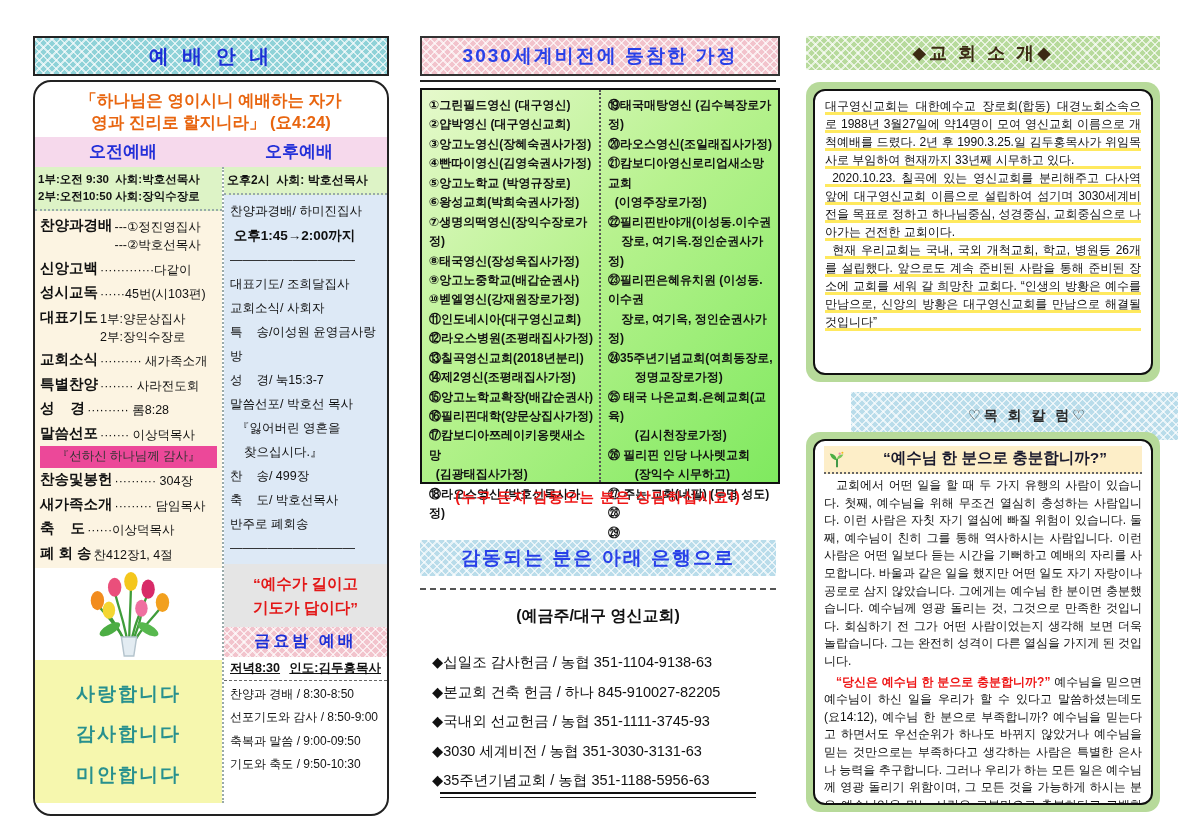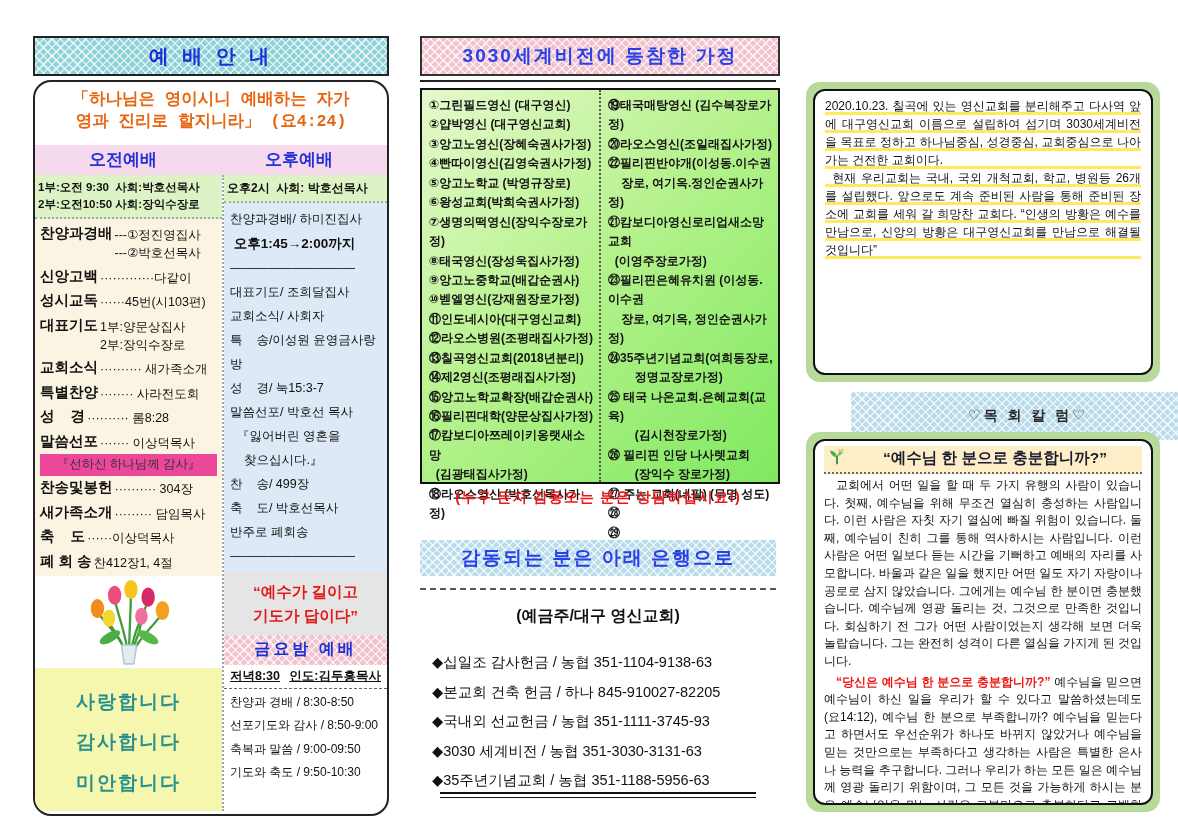--- a/index.html
+++ b/index.html
@@ -14,22 +14,22 @@
   .hatch-teal{background-color:#8fd2d8;}
   .hatch-pink{background-color:#f2c3cc;}
   .hatch-blue{background-color:#b9dcea;}
   .hatch-green{background-color:#b7da9c;}
 
   
   #left-header{position:absolute;left:33px;top:36px;width:352px;height:36px;border:2px solid #222;
     color:#1b2fd6;font-size:20px;letter-spacing:4px;}
   #left-box{position:absolute;left:33px;top:80px;width:352px;height:732px;border:2px solid #222;
     border-radius:18px;overflow:hidden;background:#fff;}
-  #verse{padding:7px 4px 11px;text-align:center;color:#e8650f;font-weight:bold;font-size:16.5px;
-    line-height:1.35;white-space:pre-line;font-family:Liberation Mono, monospace;}
+  #verse{padding:7px 4px 3px;text-align:center;color:#e8650f;font-weight:bold;font-size:16.5px;
+    line-height:1.35;white-space:pre-line;}
   #ampm-banner{display:flex;background:#f6d9ec;height:30px;}
   #ampm-banner span{flex:1;display:flex;align-items:center;justify-content:center;
     color:#2430d8;font-weight:bold;font-size:17px;}
   #cols{display:flex;height:calc(100% - 96px);}
   #col-am{width:187px;display:flex;flex-direction:column;border-right:2px dotted #9aa;}
   #col-pm{flex:1;display:flex;flex-direction:column;}
   .green-head{background:#ddf3c6;border-bottom:2px dotted #9aa;font-weight:bold;font-size:11.5px;
     padding:4px 3px;white-space:pre-wrap;line-height:1.5;}
   #pm-head{display:flex;align-items:center;font-size:12px;}
   #am-list{background:#fcf4e2;padding:3px 5px 2px;flex:0 0 auto;}
@@ -82,21 +82,21 @@
     box-sizing:border-box;padding:6px 10px;overflow:hidden;}
   #intro-box p{margin:0;font-size:12px;line-height:18px;text-align:justify;
     background-image:repeating-linear-gradient(to bottom,transparent 0 15px,#ffe95e 15px 18px);}
   #intro-box p+p{text-indent:0.6em;}
   #column-header{position:absolute;left:851px;top:392px;width:354px;height:48px;
     color:#2a2a2a;font-size:14px;letter-spacing:3px;}
   #column-wrap{position:absolute;left:806px;top:432px;width:354px;height:380px;background:#b7da9a;
     border-radius:14px;padding:7px;box-sizing:border-box;}
   #column-box{background:#fff;border:2px solid #111;border-radius:12px;height:100%;
     box-sizing:border-box;padding:5px 9px;overflow:hidden;}
-  #column-title{display:flex;align-items:flex-start;gap:6px;background:#fdeec8;
+  #column-title{display:flex;align-items:flex-end;gap:6px;background:#fdeec8;
     border-bottom:2px dotted #666;padding:2px 4px 3px;}
   #column-title .t{font-weight:bold;font-size:15.5px;color:#1a1a2e;flex:1;text-align:center;}
   #column-box .body p{margin:3px 0 0;font-size:12px;line-height:17.6px;text-align:justify;
     text-indent:1em;}
   .red-quote{color:#ee1616;font-weight:bold;}
 </style>
 </head>
 <body>
 
 <div class="page">
@@ -264,32 +264,32 @@
       <div class="fam">⑭제2영신(조평래집사가정)</div>
       <div class="fam">⑮앙고노학교확장(배갑순권사)</div>
       <div class="fam">⑯필리핀대학(양문상집사가정)</div>
       <div class="fam">⑰캄보디아쯔레이키옹랫새소망
   (김광태집사가정)</div>
       <div class="fam">⑱라오스영신 (박호선목사가정)</div>
     </div>
     <div class="fam-col">
       <div class="fam">⑲태국매탕영신 (김수복장로가정)</div>
       <div class="fam">⑳라오스영신(조일래집사가정)</div>
+      <div class="fam">㉑캄보디아영신로리업새소망교회
+  (이영주장로가정)</div>
       <div class="fam">㉒필리핀반야개(이성동.이수권
     장로, 여기옥.정인순권사가정)</div>
-      <div class="fam">㉑캄보디아영신로리업새소망교회
-  (이영주장로가정)</div>
       <div class="fam">㉓필리핀은혜유치원 (이성동.이수권
     장로, 여기옥, 정인순권사가정)</div>
       <div class="fam">㉔35주년기념교회(여희동장로,
         정명교장로가정)</div>
       <div class="fam">㉕ 태국 나온교회.은혜교회(교육)
         (김시천장로가정)</div>
       <div class="fam">㉖ 필리핀 인당 나사렛교회
-        (장익수 장로가정)</div>
+        (장익수 시무하고)</div>
       <div class="fam">㉗ 주는 교회(네팔) (무명 성도)</div>
       <div class="fam">㉘</div>
       <div class="fam">㉙</div>
       <div class="fam">㉚</div>
     </div>
   </div>
 
   <div id="mid-note">(누구 든지 감동오는 분은 상담하십시요!)</div>
 
   <div id="bank-header" class="hatch hx hatch-blue">감동되는 분은 아래 은행으로</div>
@@ -300,23 +300,25 @@
   <div id="accounts">
     <div class="acct">◆십일조 감사헌금 / 농협 351-1104-9138-63</div>
     <div class="acct">◆본교회 건축 헌금 / 하나 845-910027-82205</div>
     <div class="acct">◆국내외 선교헌금 / 농협 351-1111-3745-93</div>
     <div class="acct">◆3030  세계비전 / 농협 351-3030-3131-63</div>
     <div class="acct">◆35주년기념교회 / 농협 351-1188-5956-63</div>
   </div>
 
   <div id="mid-rule2"></div>
 
+  <div id="right-header" class="hatch hx hatch-green">◆교 회 소 개◆</div>
 
   <div id="intro-wrap">
     <div id="intro-box">
+      <p>대구영신교회는 대한예수교 장로회(합동) 대경노회소속으로 1988년 3월27일에 약14명이 모여 영신교회 이름으로 개척예배를 드렸다. 2년 후 1990.3.25.일 김두홍목사가 위임목사로 부임하여 현재까지 33년째 시무하고 있다.</p>
       <p>2020.10.23. 칠곡에 있는 영신교회를 분리해주고 다사역 앞에 대구영신교회 이름으로 설립하여 섬기며 3030세계비전을 목표로 정하고 하나님중심, 성경중심, 교회중심으로 나아가는 건전한 교회이다.</p>
       <p>현재 우리교회는 국내, 국외 개척교회, 학교, 병원등 26개를 설립했다. 앞으로도 계속 준비된 사람을 통해 준비된 장소에 교회를 세워 갈 희망찬 교회다. “인생의 방황은 예수를 만남으로, 신앙의 방황은 대구영신교회를 만남으로 해결될 것입니다”</p>
     </div>
   </div>
 
   <div id="column-header" class="hatch hx hatch-blue">♡목 회 칼 럼♡</div>
 
   <div id="column-wrap">
     <div id="column-box">
       <div id="column-title">

